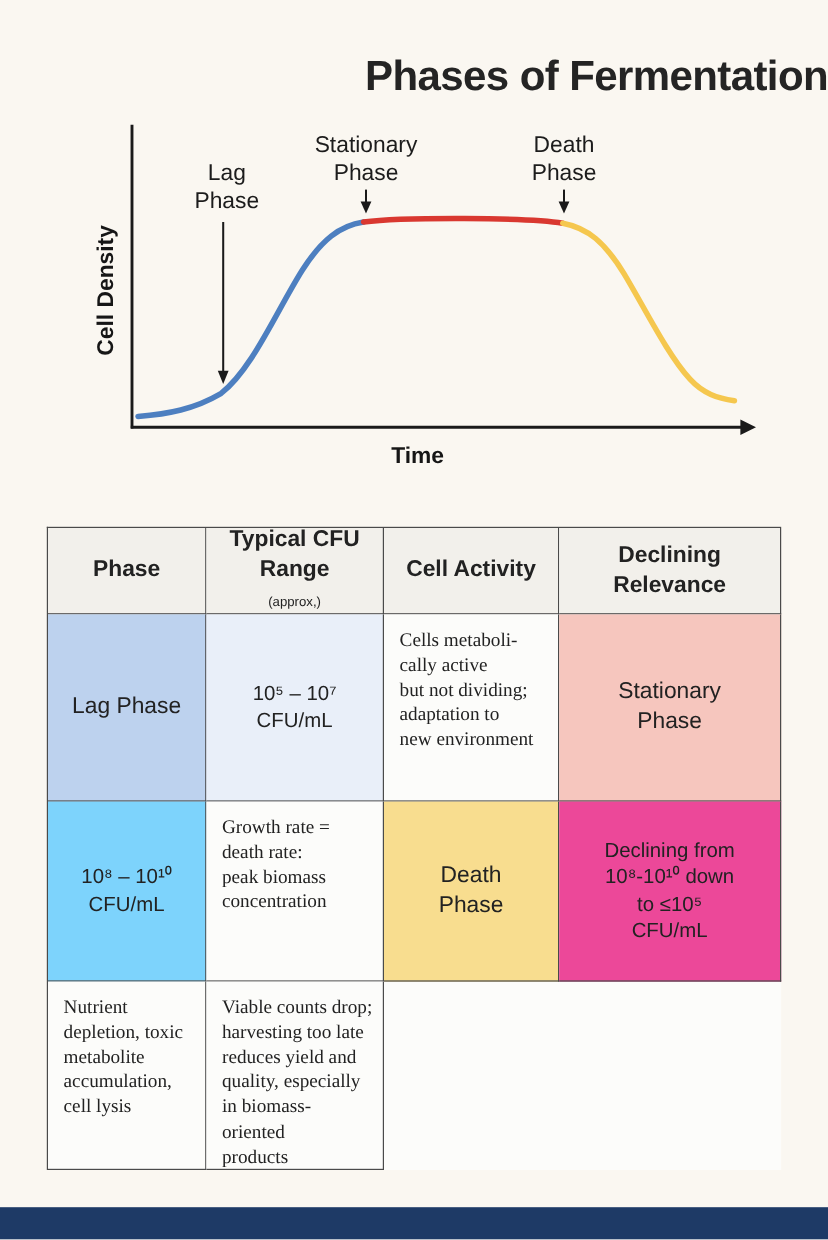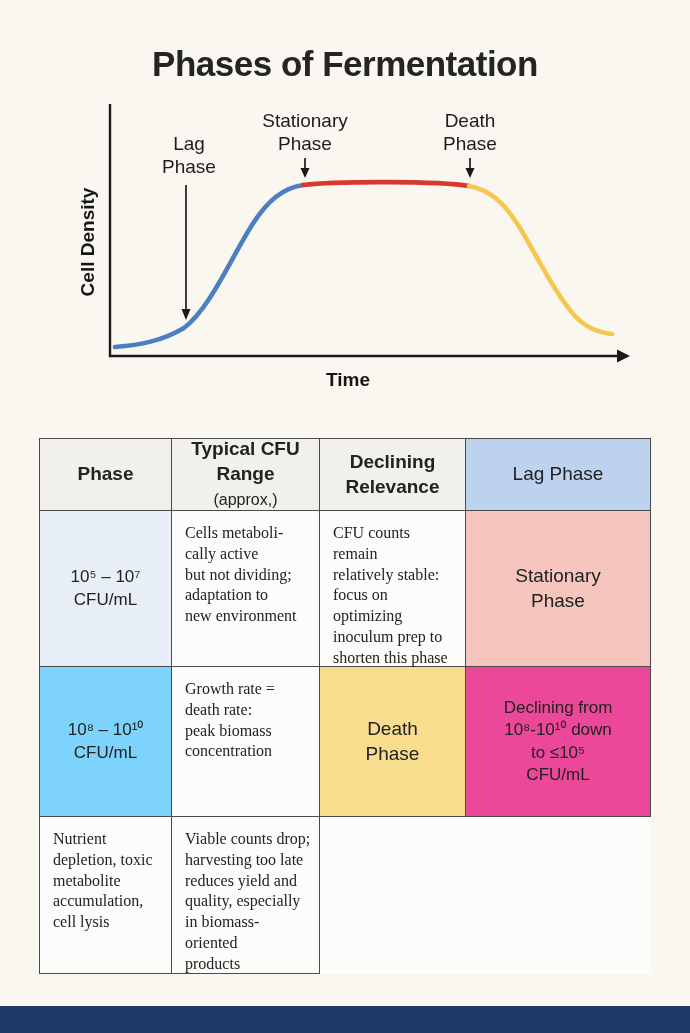--- a/index.html
+++ b/index.html
@@ -5,21 +5,21 @@
   html,body{margin:0;padding:0;}
   .canvas{
     position:relative;
     width:690px;height:1033px;
     background:#FAF7F1;
     overflow:hidden;
     font-family:"Liberation Sans", sans-serif;
     color:#222;
   }
   .title{
-    text-align:center;
+    text-align:right;
     padding-top:44px;
     font-size:35px;
     font-weight:800;
     letter-spacing:-0.5px;
     color:#242424;
   }
   .chart-wrap{margin-top:6px;}
   svg text{font-family:"Liberation Sans", sans-serif;}
   .anno-text{font-size:19px;font-weight:500;fill:#1c1c1c;}
   .axis-label{font-size:19px;font-weight:700;fill:#161616;}
@@ -45,21 +45,21 @@
     text-align:center;
     white-space:pre-line;
     line-height:1.3;
   }
   .cell.header{
     background:#F2F0EB;
     font-weight:700;
     font-size:19px;
     padding:0 8px;
   }
-  .cell.header .sub{font-size:16px;font-weight:400;}
+  .cell.header .sub{font-size:11px;font-weight:400;}
   .cell.body-text{
     justify-content:flex-start;
     align-items:flex-start;
     text-align:left;
     padding:12px 8px 8px 13px;
     font-size:16px;
     background:#FCFCFA;
     font-family:Liberation Serif, serif;
   }
   .cell.phase{font-size:19px;font-weight:400;}
@@ -125,40 +125,35 @@
   <div class="phases-table">
 
     <div class="cell header">
       <span>Phase</span>
     </div>
     <div class="cell header">
       <div><span>Typical CFU Range</span>
       <span class="sub">(approx,)</span></div>
     </div>
     <div class="cell header">
+      <span>Cell Activity</span>
+    </div>
+    <div class="cell header">
       <span>Declining
 Relevance</span>
     </div>
 
     <div class="cell phase bg-lag-phase">Lag Phase</div>
     <div class="cell cfu bg-lag-cfu">10⁵ – 10⁷
 CFU/mL</div>
     <div class="cell body-text">Cells metaboli-
 cally active
 but not dividing;
 adaptation to
 new environment</div>
-    <div class="cell body-text">
-      <span>CFU counts remain
-relatively stable:
-focus on optimizing
-inoculum prep to
-shorten this phase</span>
-      <span class="small-note">and start poduction sooner</span>
-    </div>
 
     <div class="cell phase bg-st-phase">Stationary
 Phase</div>
     <div class="cell cfu bg-st-cfu">10⁸ – 10¹⁰
 CFU/mL</div>
     <div class="cell body-text">Growth rate =
 death rate:
 peak biomass
 concentration</div>
 

